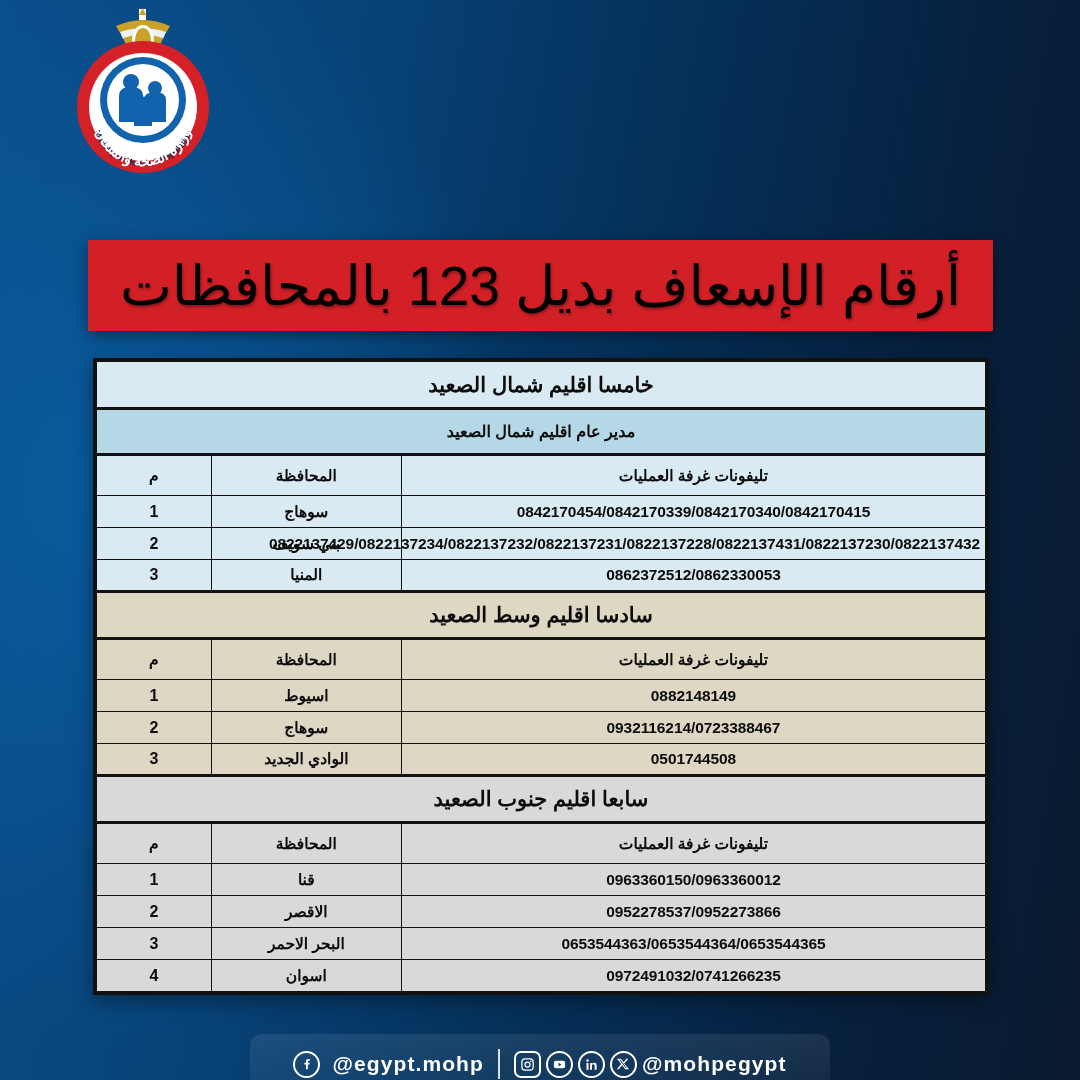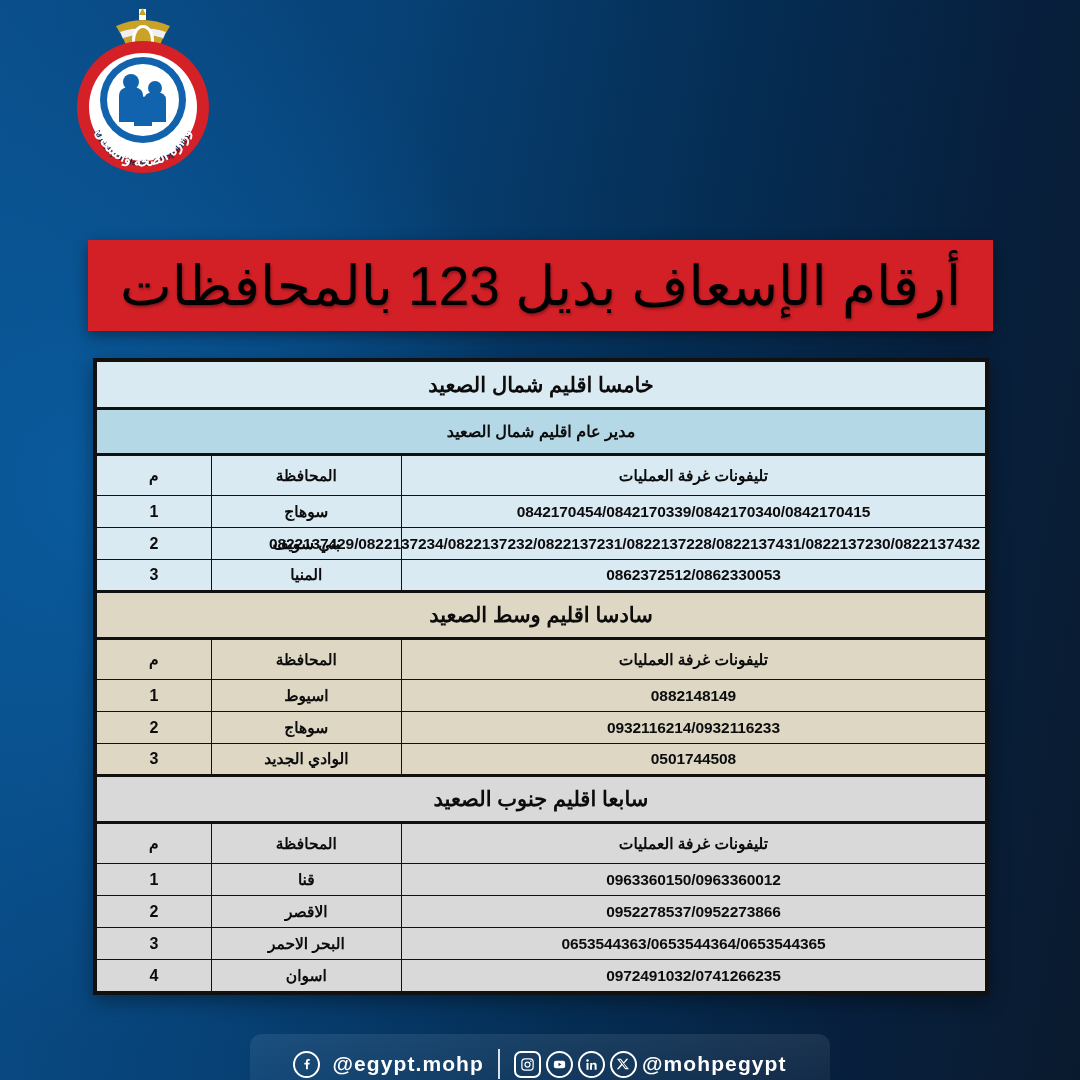--- a/index.html
+++ b/index.html
@@ -194,21 +194,21 @@
           <td class="col-head">تليفونات غرفة العمليات</td>
           <td class="col-head">المحافظة</td>
           <td class="col-head">م</td>
         </tr>
         <tr class="s-beige">
           <td class="cell phone">0882148149</td>
           <td class="cell gov">اسيوط</td>
           <td class="cell num">1</td>
         </tr>
         <tr class="s-beige">
-          <td class="cell phone">0932116214/0932116233</td>
+          <td class="cell phone">0932116214/0723388467</td>
           <td class="cell gov">سوهاج</td>
           <td class="cell num">2</td>
         </tr>
         <tr class="s-beige">
           <td class="cell phone">0501744508</td>
           <td class="cell gov">الوادي الجديد</td>
           <td class="cell num">3</td>
         </tr>
         <tr class="s-gray thick-top">
           <td colspan="3" class="sec-title">سابعا اقليم جنوب الصعيد</td>

